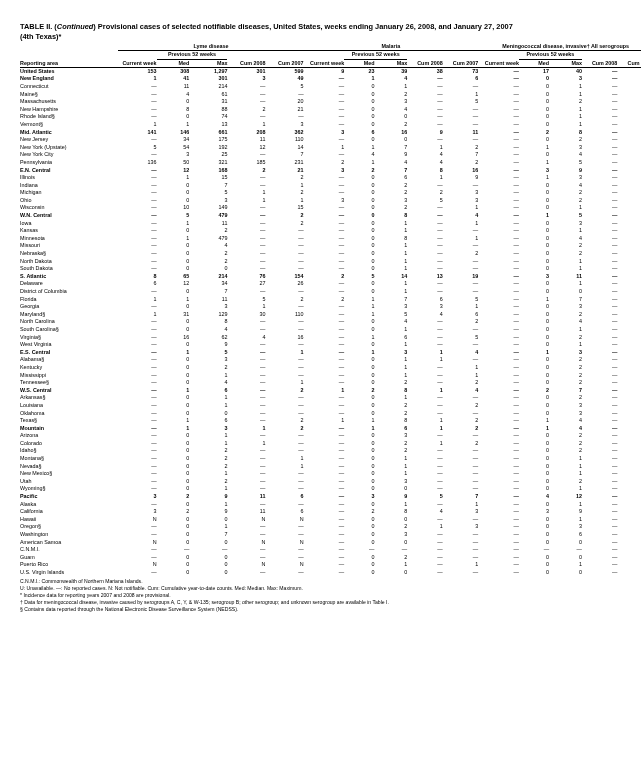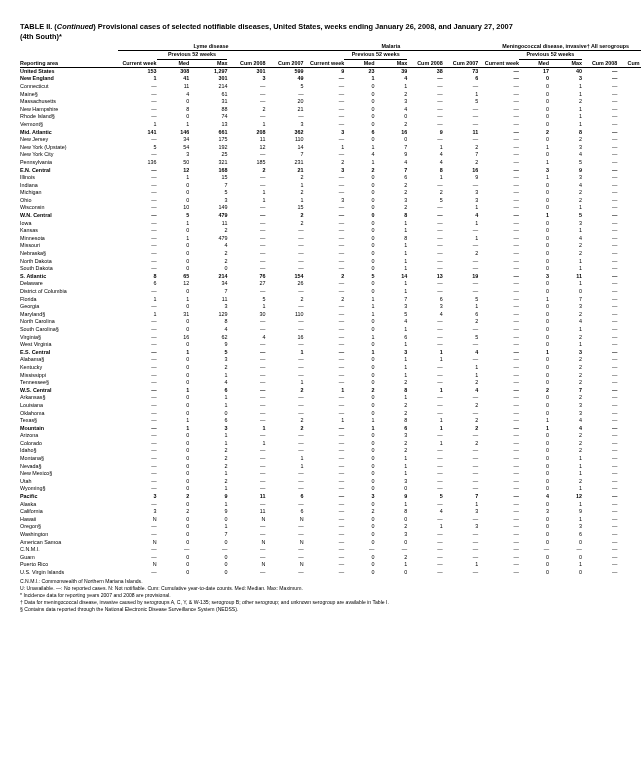--- a/index.html
+++ b/index.html
@@ -79,21 +79,21 @@
   }
   .footnotes div { white-space: nowrap; }
 </style>
 </head>
 <body>
 
 <div class="page">
 
   <div class="title">
     <span>TABLE II. (</span><span class="ital">Continued</span><span>) Provisional cases of selected notifiable diseases, United States, weeks ending January 26, 2008, and January 27, 2007</span><br>
-    <span>(4th South)*</span>
+    <span>(4th Texas)*</span>
   </div>
 
   <table class="main">
     <colgroup>
       <col style="width:75px">
       <col style="width:29px">
         <col style="width:25px">
         <col style="width:29px">
         <col style="width:29px">
         <col style="width:29px">

